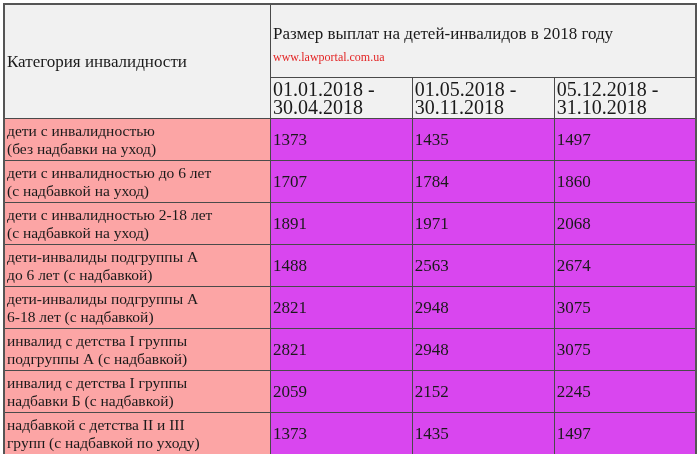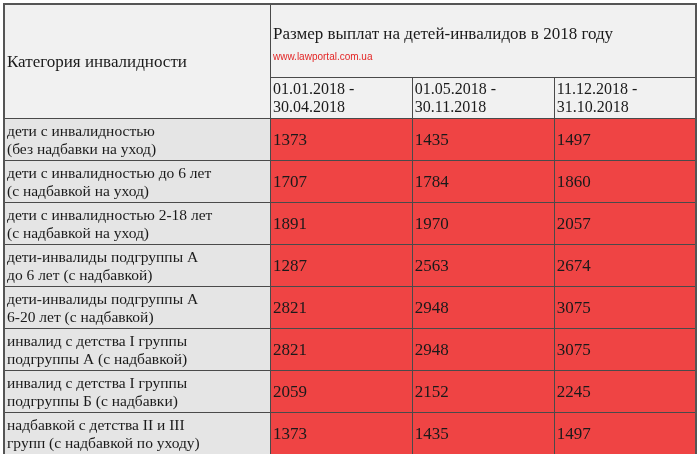--- a/index.html
+++ b/index.html
@@ -17,80 +17,80 @@
       text-align: left;
       vertical-align: middle;
       padding: 0 2px;
       font-weight: normal;
     }
     table.pay { border: 2px solid #555555; }
     .hdr { background: #f1f1f1; }
     .cat-hdr { font-size: 17px; width: 261px; margin-left: 44px; }
     .title { font-size: 17px; height: 72px; line-height: 22px; }
     .title .t { display: block; padding-top: 6px; }
-    .title .src { display: block; font-family: Liberation Sans, sans-serif; font-size: 10px; color: #e32626; line-height: 16px; margin-top: 4px; }
-    .period { font-size: 16px; line-height: 18px; height: 40px; margin-left: 20px; }
-    .cat { background: #e5e5e5; font-size: 15.5px; line-height: 18px; height: 41px; }
-    .val { background: #ef4444; font-size: 17px; font-weight: bold; }
+    .title .src { display: block; font-family: Liberation Serif, serif; font-size: 12px; color: #e32626; line-height: 16px; margin-top: 4px; }
+    .period { font-size: 20px; line-height: 18px; height: 40px; margin-left: 20px; }
+    .cat { background: #fca5a5; font-size: 15.5px; line-height: 18px; height: 41px; }
+    .val { background: #d946ef; font-size: 17px; font-weight: bold; }
   </style>
 </head>
 <body>
 
 <table class="pay">
   <tbody>
       <tr>
     <td class="hdr cat-hdr" rowspan="2">Категория инвалидности</td>
     <td class="hdr title" colspan="3">
       <span class="t">Размер выплат на детей-инвалидов в 2018 году</span>
       <span class="src">www.lawportal.com.ua</span>
     </td>
   </tr>
   <tr>
     <td class="hdr period"><span>01.01.2018 -</span><br><span>30.04.2018</span></td>
     <td class="hdr period"><span>01.05.2018 -</span><br><span>30.11.2018</span></td>
-    <td class="hdr period"><span>11.12.2018 -</span><br><span>31.10.2018</span></td>
+    <td class="hdr period"><span>05.12.2018 -</span><br><span>31.10.2018</span></td>
   </tr>
   <tr>
     <td class="cat"><span>дети с инвалидностью</span><br><span>(без надбавки на уход)</span></td>
     <td class="val">1373</td>
     <td class="val">1435</td>
     <td class="val">1497</td>
   </tr>
   <tr>
     <td class="cat"><span>дети с инвалидностью до 6 лет</span><br><span>(с надбавкой на уход)</span></td>
     <td class="val">1707</td>
     <td class="val">1784</td>
     <td class="val">1860</td>
   </tr>
   <tr>
     <td class="cat"><span>дети с инвалидностью 2-18 лет</span><br><span>(с надбавкой на уход)</span></td>
     <td class="val">1891</td>
-    <td class="val">1970</td>
-    <td class="val">2057</td>
+    <td class="val">1971</td>
+    <td class="val">2068</td>
   </tr>
   <tr>
     <td class="cat"><span>дети-инвалиды подгруппы А</span><br><span>до 6 лет (с надбавкой)</span></td>
-    <td class="val">1287</td>
+    <td class="val">1488</td>
     <td class="val">2563</td>
     <td class="val">2674</td>
   </tr>
   <tr>
-    <td class="cat"><span>дети-инвалиды подгруппы А</span><br><span>6-20 лет (с надбавкой)</span></td>
+    <td class="cat"><span>дети-инвалиды подгруппы А</span><br><span>6-18 лет (с надбавкой)</span></td>
     <td class="val">2821</td>
     <td class="val">2948</td>
     <td class="val">3075</td>
   </tr>
   <tr>
     <td class="cat"><span>инвалид с детства I группы</span><br><span>подгруппы А (с надбавкой)</span></td>
     <td class="val">2821</td>
     <td class="val">2948</td>
     <td class="val">3075</td>
   </tr>
   <tr>
-    <td class="cat"><span>инвалид с детства I группы</span><br><span>подгруппы Б (с надбавки)</span></td>
+    <td class="cat"><span>инвалид с детства I группы</span><br><span>надбавки Б (с надбавкой)</span></td>
     <td class="val">2059</td>
     <td class="val">2152</td>
     <td class="val">2245</td>
   </tr>
   <tr>
     <td class="cat"><span>надбавкой с детства II и III</span><br><span>групп (с надбавкой по уходу)</span></td>
     <td class="val">1373</td>
     <td class="val">1435</td>
     <td class="val">1497</td>
   </tr>

